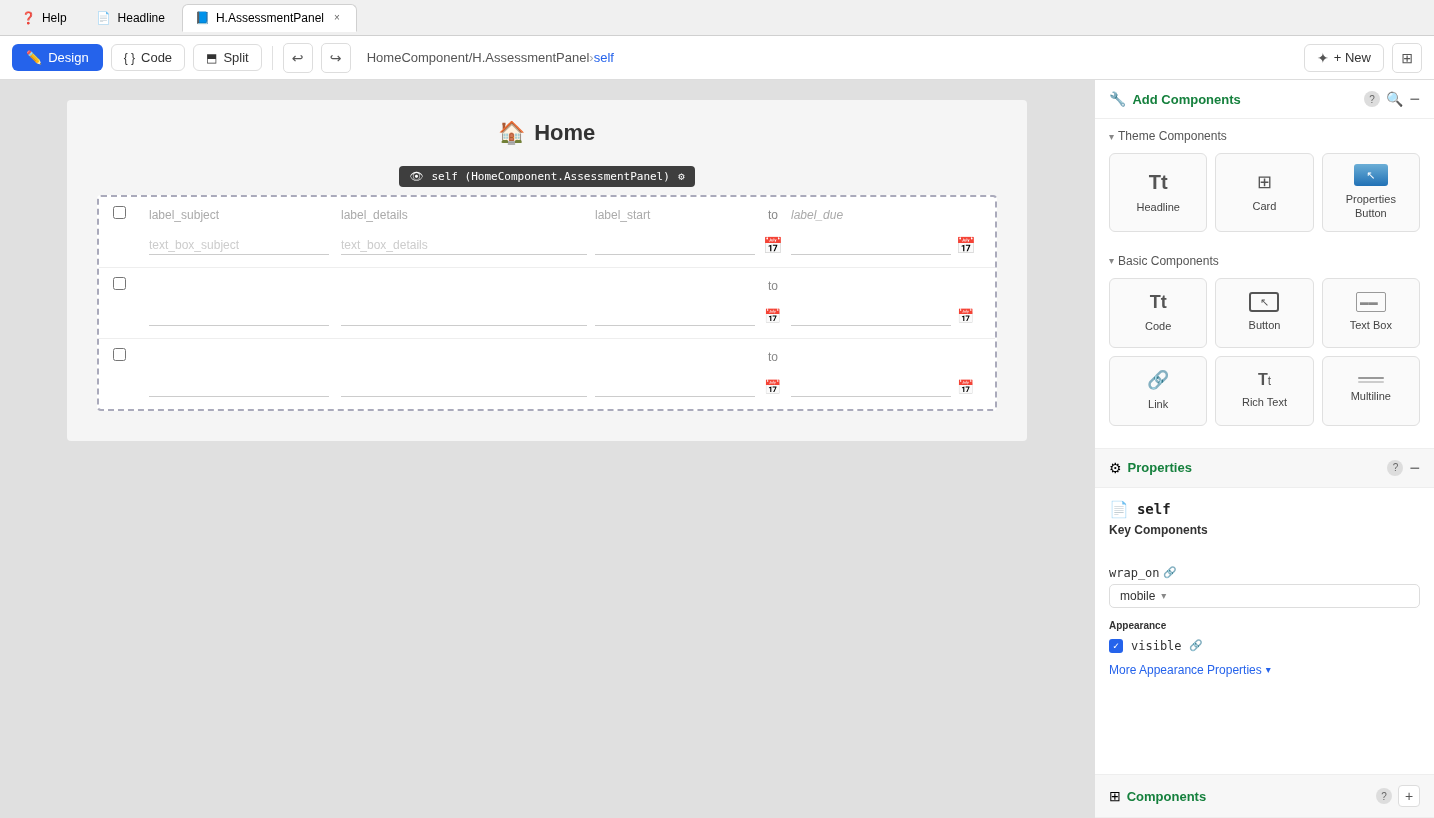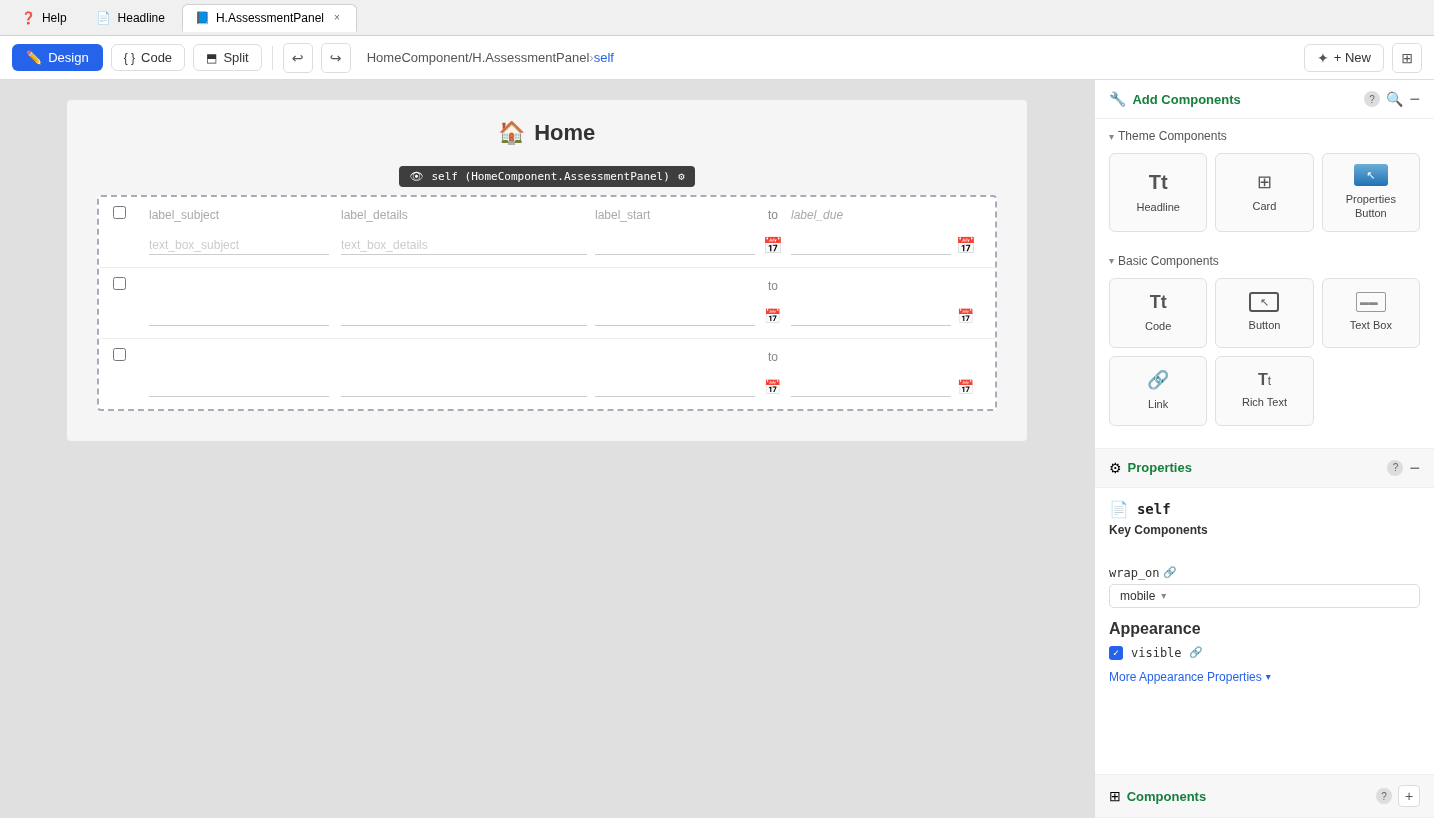--- a/index.html
+++ b/index.html
@@ -246,21 +246,21 @@
 
     .prop-select {
       display: flex; align-items: center;
       border: 1px solid #ddd; border-radius: 5px;
       padding: 4px 10px; font-size: 12px; color: #333;
       background: #fff; cursor: pointer;
       gap: 6px;
     }
     .prop-select-chevron { font-size: 10px; color: #888; }
 
-    .appearance-label { font-size: 16px; font-weight: 600; color: #333; margin: 12px 0 8px; }
+    .appearance-label { font-size: 10px; font-weight: 600; color: #333; margin: 12px 0 8px; }
 
     .visible-row {
       display: flex; align-items: center; gap: 8px;
       font-size: 12px; font-family: monospace; color: #333;
     }
     .checkbox-blue {
       width: 14px; height: 14px;
       background: #2563eb;
       border-radius: 3px;
       display: flex; align-items: center; justify-content: center;
@@ -591,20 +591,27 @@
         <div class="component-card">
           <span style="font-size:18px;color:#555;">🔗</span>
           <span class="comp-label">Link</span>
         </div>
 
         <div class="component-card">
           <span style="font-size:16px;color:#555;font-weight:bold;">T<span style="font-size:12px;font-weight:normal;">t</span></span>
           <span class="comp-label">Rich Text</span>
         </div>
 
+        <div class="component-card">
+          <div style="display:flex;flex-direction:column;gap:2px;width:26px;">
+            <div style="height:2px;background:#999;border-radius:1px;"></div>
+            <div style="height:2px;background:#ccc;border-radius:1px;"></div>
+          </div>
+          <span class="comp-label">Multiline</span>
+        </div>
       </div>
     </div>
 
     <div class="properties-header">
       <span style="font-size:14px;">⚙</span>
       <span class="section-title">Properties</span>
       <div class="help-icon">?</div>
       <span class="collapse-btn" style="margin-left:auto;">−</span>
     </div>
 

